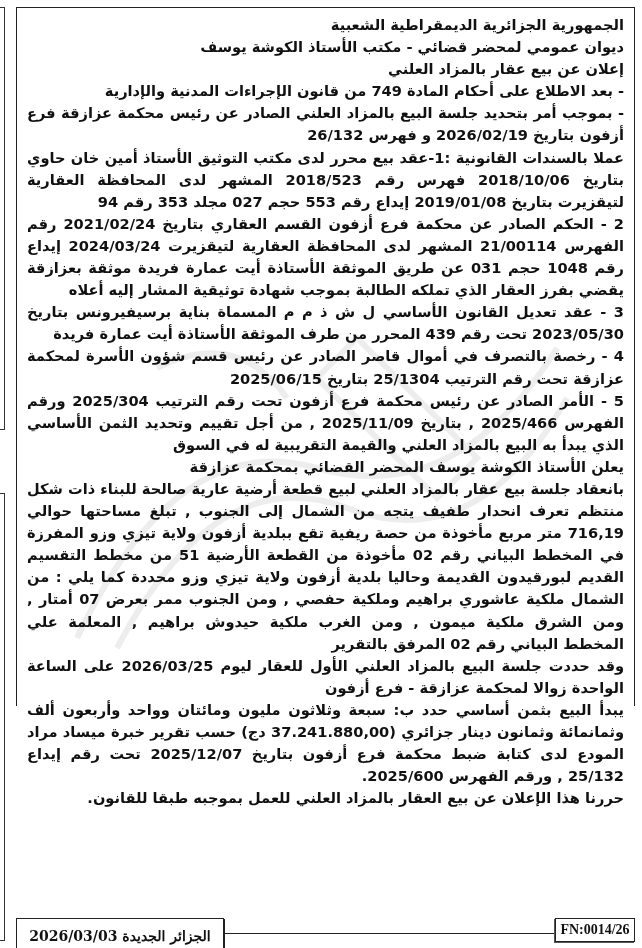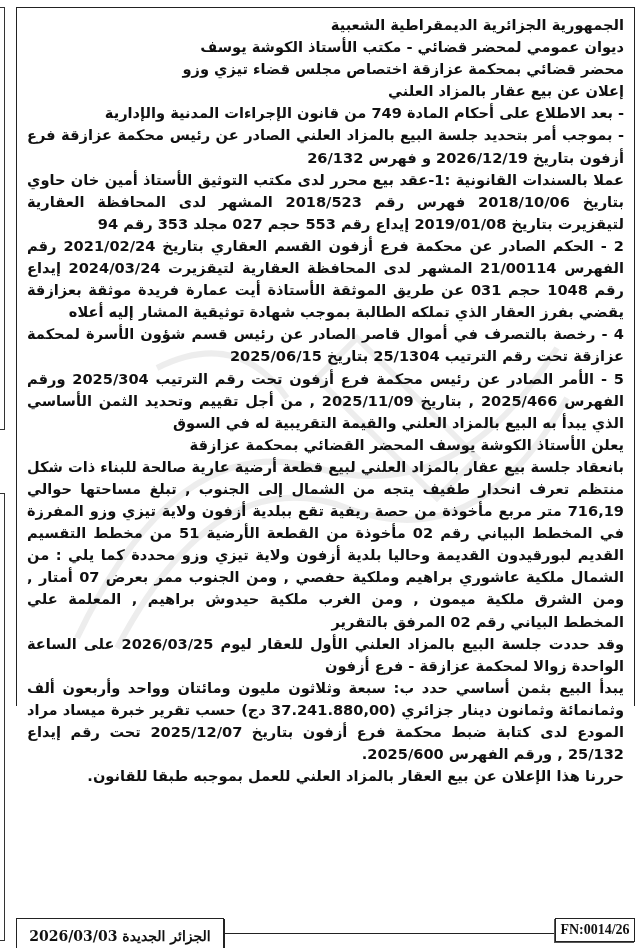--- a/index.html
+++ b/index.html
@@ -60,26 +60,26 @@
       <path d="M20 330 Q120 120 260 160 T500 40"></path>
       <path d="M60 340 Q160 150 290 200 T510 90"></path>
       <path d="M300 30 L420 150 L380 190 L260 70 Z"></path>
       <path d="M100 60 Q180 20 230 90"></path>
     </g>
   </svg>
 
   <div class="ad-text">
     <p class="c">الجمهورية الجزائرية الديمقراطية الشعبية</p>
     <p class="c">ديوان عمومي لمحضر قضائي - مكتب الأستاذ الكوشة يوسف</p>
-    <p class="c">محضر قضائي بمحكمة عزازقة اختصاص مجلس قضاء تيزي وزو</p>
     <p class="c">إعلان عن بيع عقار بالمزاد العلني</p>
     <p>- بعد الاطلاع على أحكام المادة 749 من قانون الإجراءات المدنية والإدارية</p>
-    <p>- بموجب أمر بتحديد جلسة البيع بالمزاد العلني الصادر عن رئيس محكمة عزازقة فرع أزفون بتاريخ 2026/12/19 و فهرس 26/132</p>
+    <p>- بموجب أمر بتحديد جلسة البيع بالمزاد العلني الصادر عن رئيس محكمة عزازقة فرع أزفون بتاريخ 2026/02/19 و فهرس 26/132</p>
     <p>عملا بالسندات القانونية :1-عقد بيع محرر لدى مكتب التوثيق الأستاذ أمين خان حاوي بتاريخ 2018/10/06 فهرس رقم 2018/523 المشهر لدى المحافظة العقارية لتيقزيرت بتاريخ 2019/01/08 إيداع رقم 553 حجم 027 مجلد 353 رقم 94</p>
     <p>2 - الحكم الصادر عن محكمة فرع أزفون القسم العقاري بتاريخ 2021/02/24 رقم الفهرس 21/00114 المشهر لدى المحافظة العقارية لتيقزيرت 2024/03/24 إيداع رقم 1048 حجم 031 عن طريق الموثقة الأستاذة أيت عمارة فريدة موثقة بعزازقة يقضي بفرز العقار الذي تملكه الطالبة بموجب شهادة توثيقية المشار إليه أعلاه</p>
+    <p>3 - عقد تعديل القانون الأساسي ل ش ذ م م المسماة بناية برسيفيرونس بتاريخ 2023/05/30 تحت رقم 439 المحرر من طرف الموثقة الأستاذة أيت عمارة فريدة</p>
     <p>4 - رخصة بالتصرف في أموال قاصر الصادر عن رئيس قسم شؤون الأسرة لمحكمة عزازقة تحت رقم الترتيب 25/1304 بتاريخ 2025/06/15</p>
     <p>5 - الأمر الصادر عن رئيس محكمة فرع أزفون تحت رقم الترتيب 2025/304 ورقم الفهرس 2025/466 , بتاريخ 2025/11/09 , من أجل تقييم وتحديد الثمن الأساسي الذي يبدأ به البيع بالمزاد العلني والقيمة التقريبية له في السوق</p>
     <p>يعلن الأستاذ الكوشة يوسف المحضر القضائي بمحكمة عزازقة</p>
     <p>بانعقاد جلسة بيع عقار بالمزاد العلني لبيع قطعة أرضية عارية صالحة للبناء ذات شكل منتظم تعرف انحدار طفيف يتجه من الشمال إلى الجنوب , تبلغ مساحتها حوالي 716,19 متر مربع مأخوذة من حصة ريفية تقع ببلدية أزفون ولاية تيزي وزو المفرزة في المخطط البياني رقم 02 مأخوذة من القطعة الأرضية 51 من مخطط التقسيم القديم لبورقيدون القديمة وحاليا بلدية أزفون ولاية تيزي وزو محددة كما يلي : من الشمال ملكية عاشوري براهيم وملكية حفصي , ومن الجنوب ممر بعرض 07 أمتار , ومن الشرق ملكية ميمون , ومن الغرب ملكية حيدوش براهيم , المعلمة علي المخطط البياني رقم 02 المرفق بالتقرير</p>
     <p>وقد حددت جلسة البيع بالمزاد العلني الأول للعقار ليوم 2026/03/25 على الساعة الواحدة زوالا لمحكمة عزازقة - فرع أزفون</p>
     <p>يبدأ البيع بثمن أساسي حدد ب: سبعة وثلاثون مليون ومائتان وواحد وأربعون ألف وثمانمائة وثمانون دينار جزائري (37.241.880,00 دج) حسب تقرير خبرة ميساد مراد المودع لدى كتابة ضبط محكمة فرع أزفون بتاريخ 2025/12/07 تحت رقم إيداع 25/132 , ورقم الفهرس 2025/600.</p>
     <p>حررنا هذا الإعلان عن بيع العقار بالمزاد العلني للعمل بموجبه طبقا للقانون.</p>
 
   </div>
 </div>

